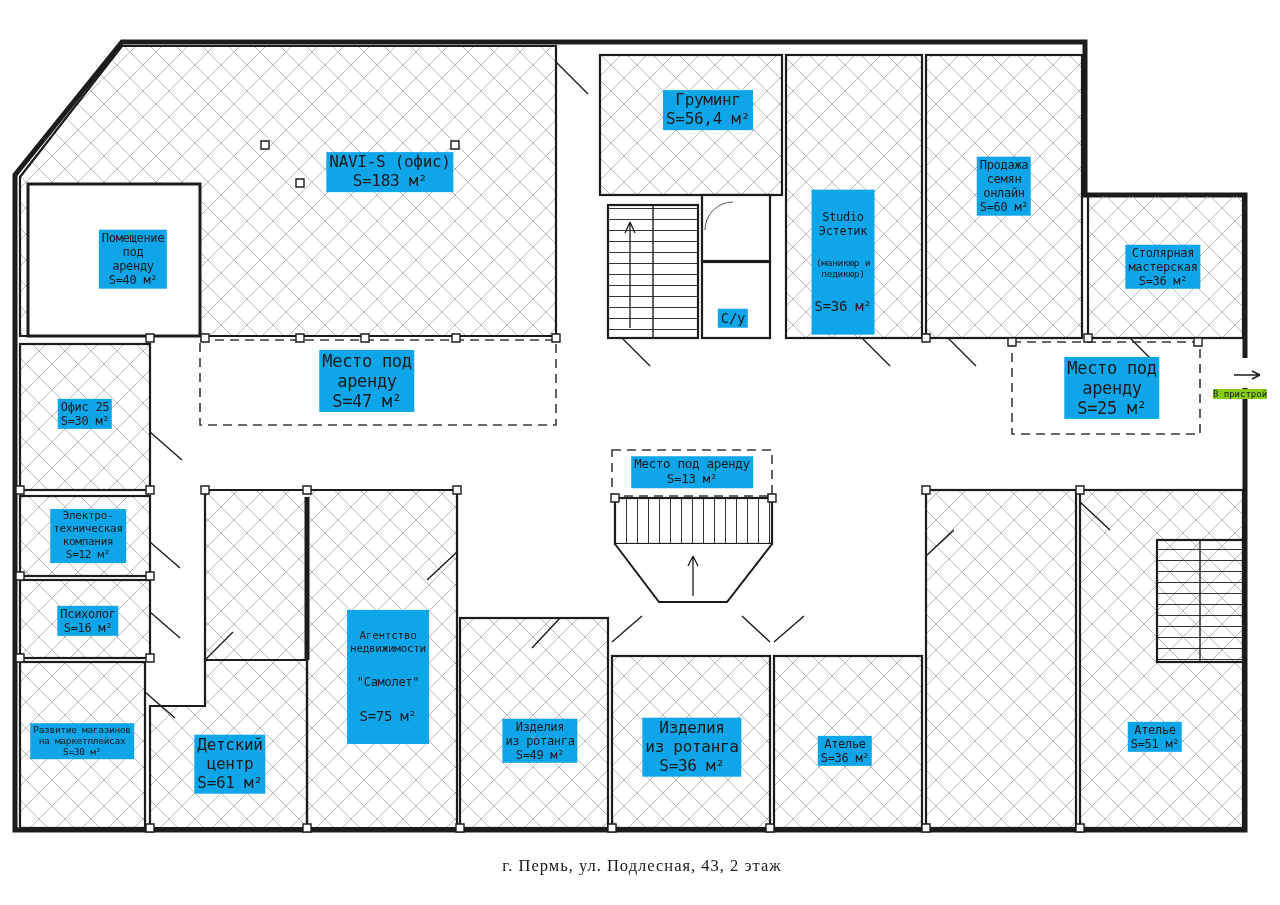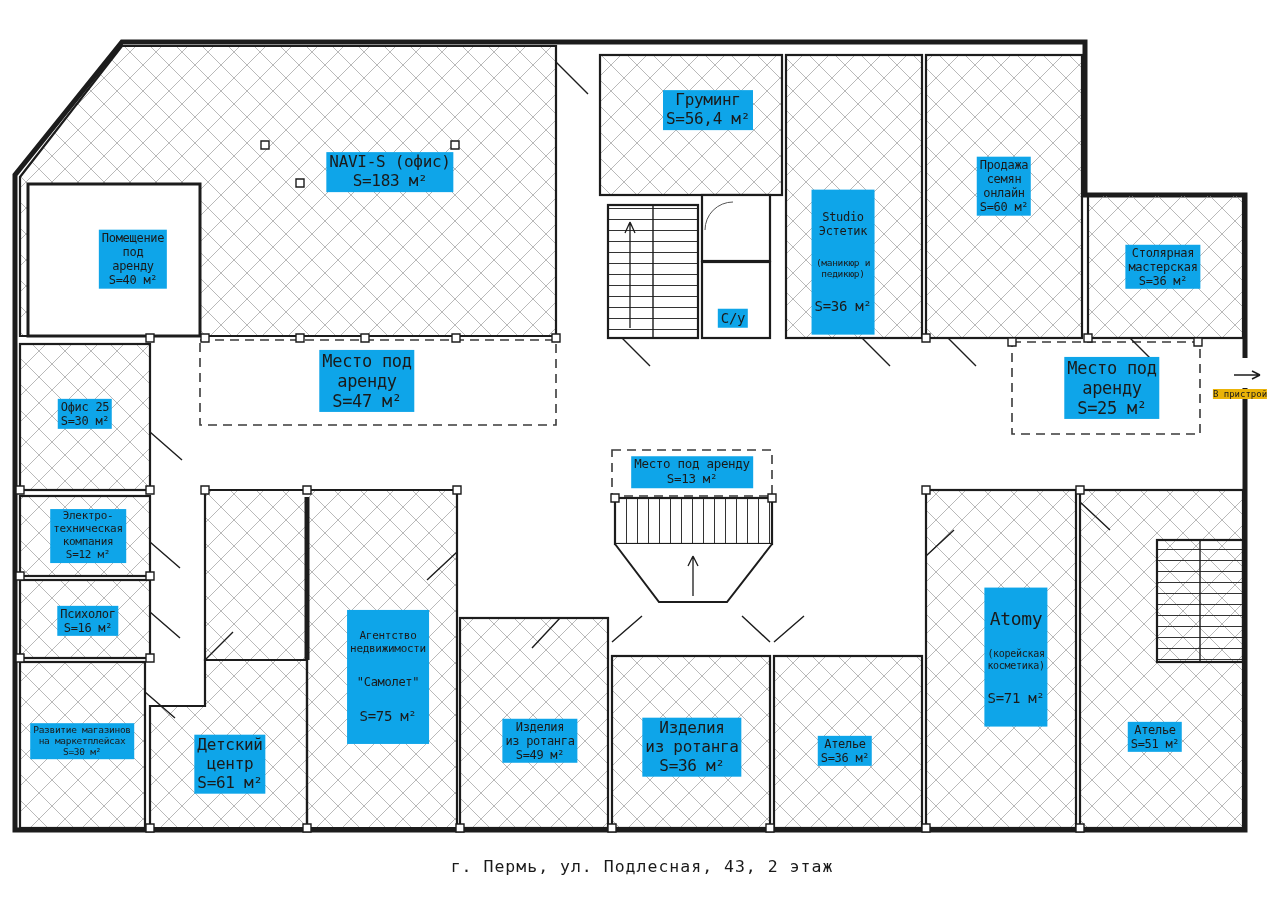--- a/index.html
+++ b/index.html
@@ -6,23 +6,23 @@
   body{font-family:"DejaVu Sans Mono","Liberation Mono",monospace;color:#1a1a1a;}
   .stage{position:relative;width:1280px;height:905px;background:#fff;overflow:hidden;}
   .stage svg{position:absolute;left:0;top:0;}
   .lbl{position:absolute;transform:translate(-50%,-50%);text-align:center;
        white-space:pre-line;line-height:1.18;background:#0ea5e9;padding:1px 3px;
        letter-spacing:-0.3px;}
   .s9{font-size:9.5px}.s10{font-size:10px}.s11{font-size:11px}
   .s12{font-size:12.5px}.s13{font-size:17px}.s14{font-size:14px}
   .s15{font-size:12px}.s16{font-size:16px}.s18{font-size:18px}
   .caption{position:absolute;left:642px;top:866px;transform:translate(-50%,-50%);
-       font-size:16.5px;letter-spacing:1px;white-space:nowrap;background:#fff;}
+       font-size:16.5px;letter-spacing:1px;white-space:nowrap;background:#fff;font-family:Liberation Serif, serif;}
   .annex{position:absolute;left:1240px;top:394px;transform:translate(-50%,-50%);
-       font-size:9px;background:#eab308;white-space:nowrap;}
+       font-size:9px;background:#84cc16;white-space:nowrap;}
 </style>
 </head>
 <body>
 
 <div class="stage">
 
   <svg width="1280" height="905" viewBox="0 0 1280 905">
     <defs>
       <pattern id="hatch" patternUnits="userSpaceOnUse" width="26" height="26">
         <path d="M0 0L26 26M26 0L0 26" stroke="#9b9b9b" stroke-width="0.7" fill="none"></path>
@@ -148,26 +148,20 @@
 
   <div class="lbl s15" style="left:540px;top:741px">Изделия
 из ротанга
 S=49 м²</div>
   <div class="lbl s16" style="left:692px;top:747px">Изделия
 из ротанга
 S=36 м²</div>
   <div class="lbl s15" style="left:845px;top:751px">Ателье
 S=36 м²</div>
 
-  <div class="lbl" style="left:1016px;top:657px">
-    <div class="s18">Atomy</div>
-    <div class="s10">(корейская
-косметика)</div>
-    <div class="s14">S=71 м²</div>
-  </div>
 
   <div class="lbl s15" style="left:1155px;top:737px">Ателье
 S=51 м²</div>
 
   <div class="annex">В пристрой</div>
 
   <div class="caption">г. Пермь, ул. Подлесная, 43, 2 этаж</div>
 </div>
 
 </body></html>

